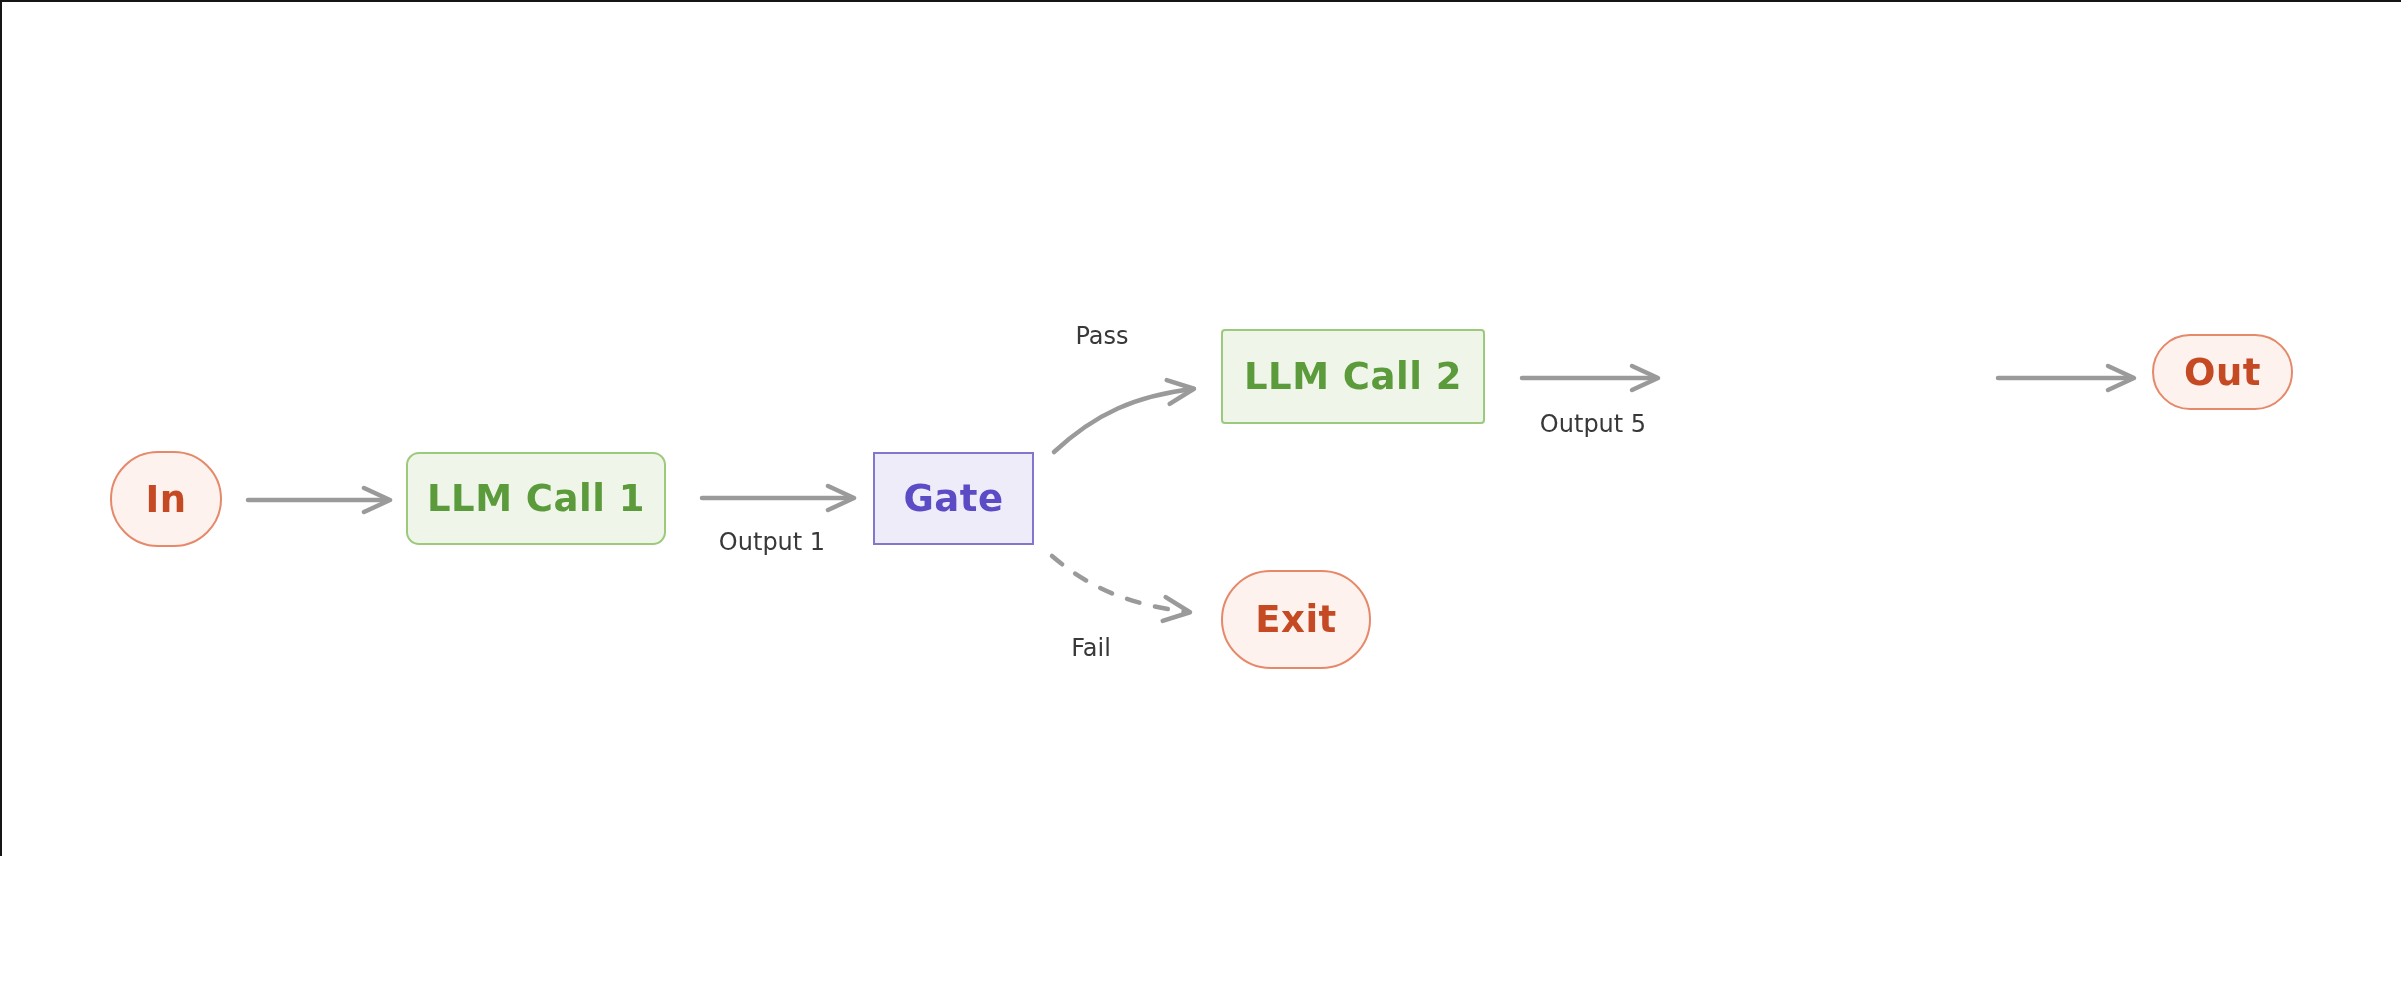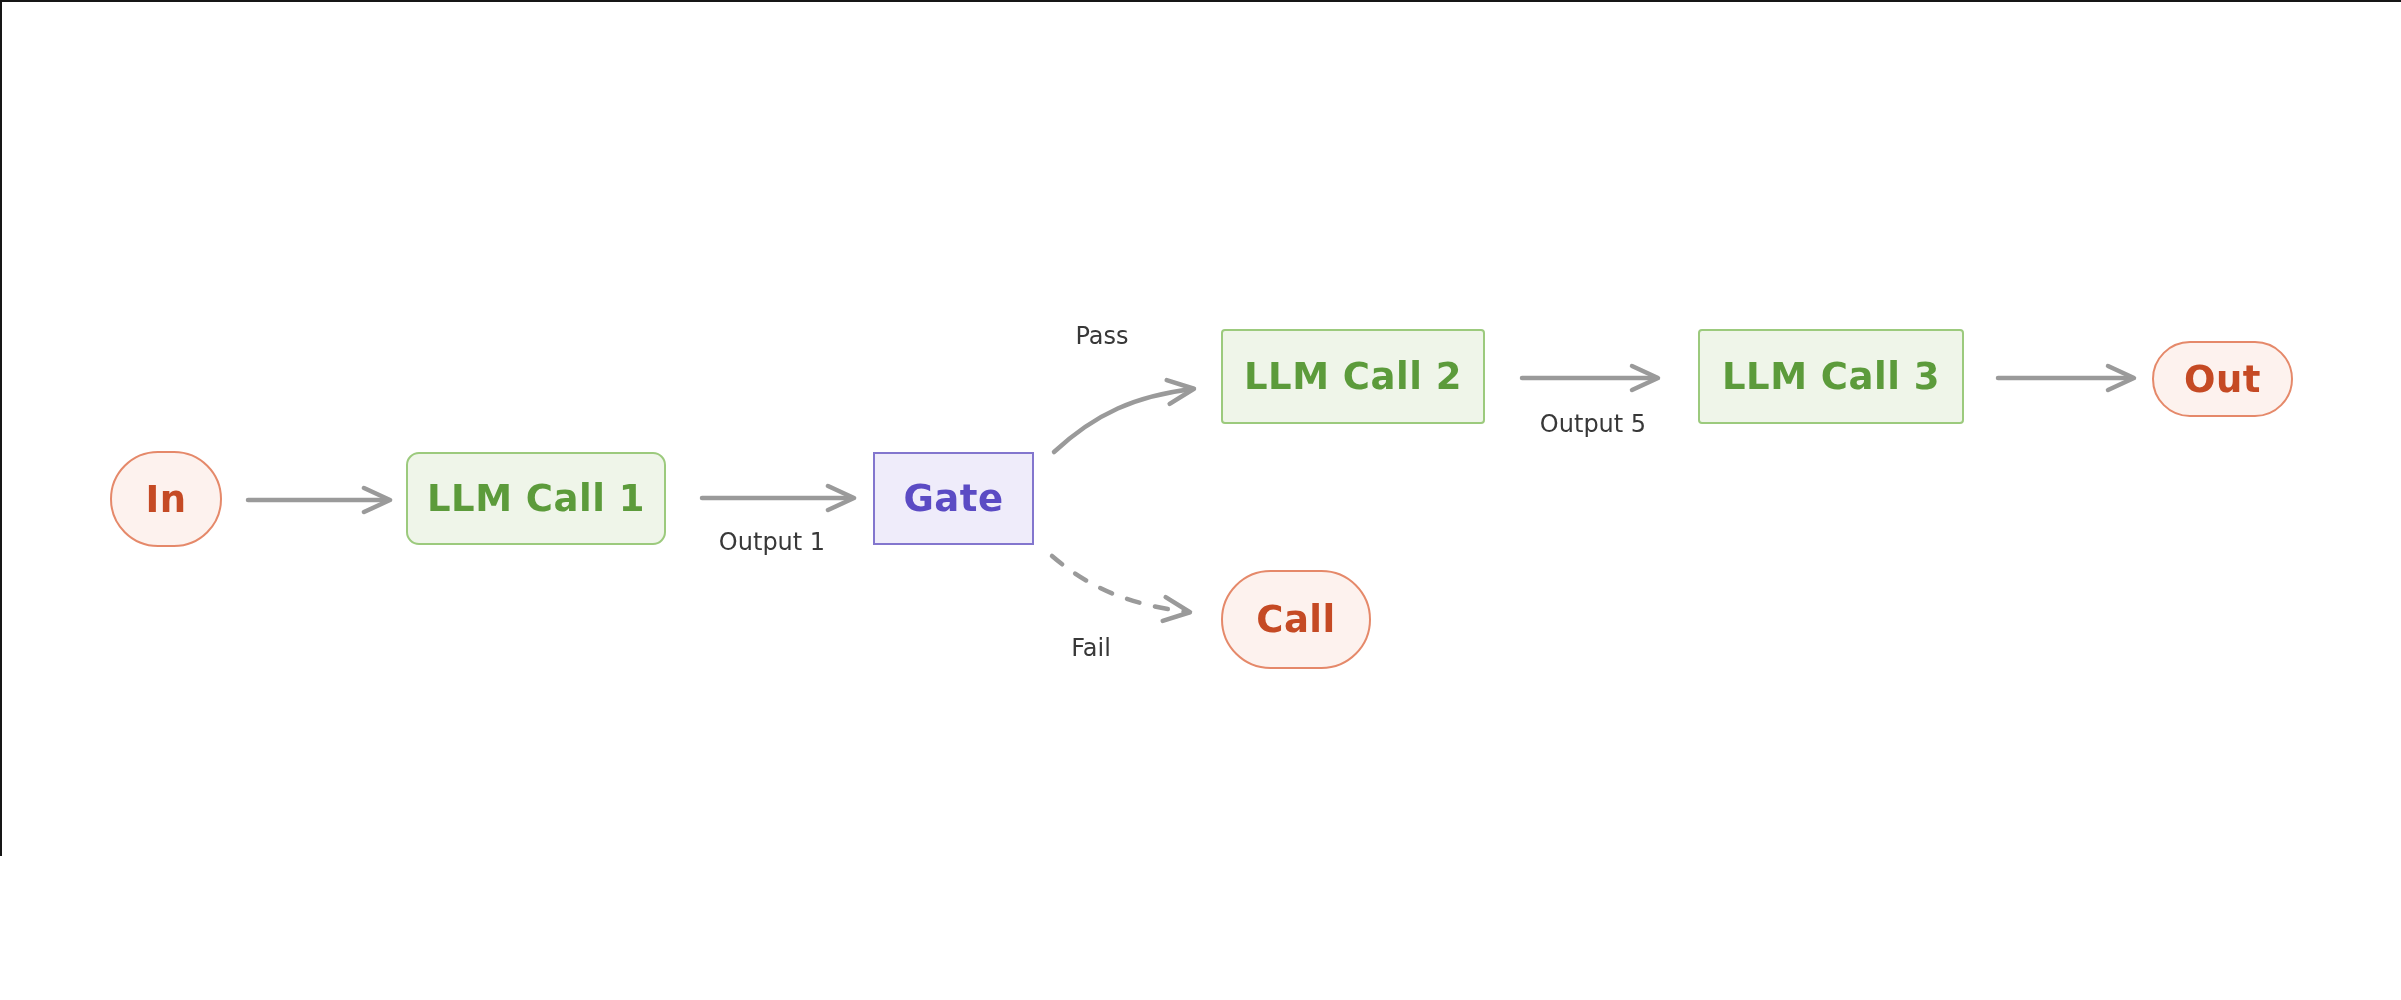--- a/index.html
+++ b/index.html
@@ -122,29 +122,26 @@
   </div>
 
   <div class="node decision" style="left:873px; top:452px; width:161px; height:93px;">
     <span>Gate</span>
   </div>
 
   <div class="node process" style="left:1221px; top:329px; width:264px; height:95px;">
     <span>LLM Call 2</span>
   </div>
 
-  <div class="node process" style="left:1698px; top:329px; width:266px; height:95px;">
-    <span>LLM Call 3</span>
+
+  <div class="node terminal" style="left:1221px; top:570px; width:150px; height:99px;">
+    <span>Exit</span>
   </div>
 
-  <div class="node terminal" style="left:1221px; top:570px; width:150px; height:99px;">
-    <span>Call</span>
-  </div>
-
-  <div class="node terminal" style="left:2152px; top:341px; width:141px; height:76px;">
+  <div class="node terminal" style="left:2152px; top:334px; width:141px; height:76px;">
     <span>Out</span>
   </div>
 
   <div class="edge-label" style="left:772px; top:528px;">Output 1</div>
 
   <div class="edge-label" style="left:1102px; top:322px;">Pass</div>
 
   <div class="edge-label" style="left:1091px; top:634px;">Fail</div>
 
   <div class="edge-label" style="left:1593px; top:410px;">Output 5</div>

